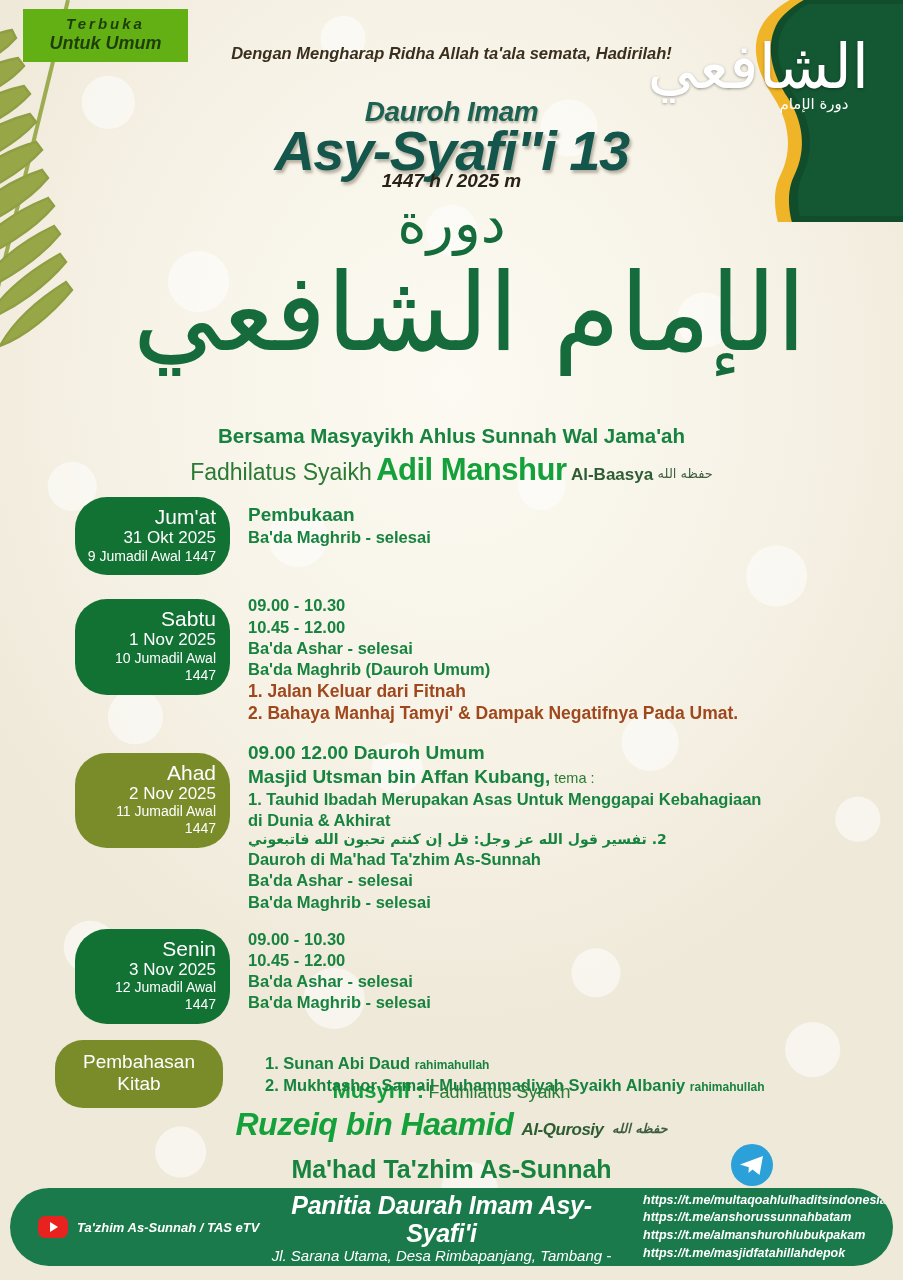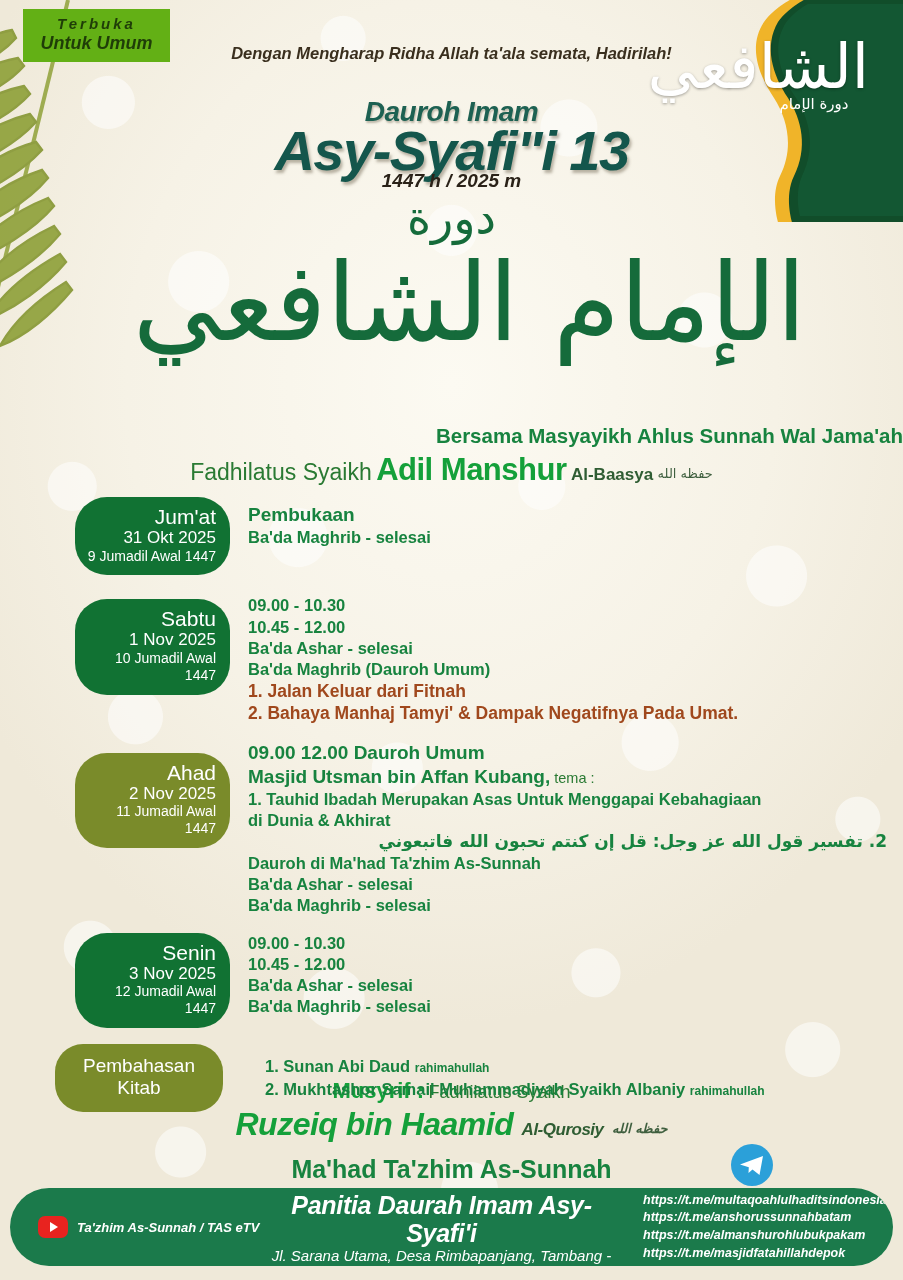--- a/index.html
+++ b/index.html
@@ -95,21 +95,21 @@
     margin-top: -4px;
     letter-spacing: 0.5px;
   }
 
   
   .open-badge {
     position: absolute;
     left: 23px;
     top: 9px;
     width: 133px;
-    padding: 7px 7px 9px;
+    padding: 7px 16px 9px;
     background: #63b015;
     color: #1f3d08;
     text-align: center;
     z-index: 6;
   }
   .open-badge .l1 {
     font-size: 15px;
     font-weight: bold;
     font-style: italic;
     letter-spacing: 3px;
@@ -176,29 +176,29 @@
   .calli {
     position: absolute;
     left: 0; right: 0;
     top: 195px;
     text-align: center;
     color: #156b3b;
     direction: rtl;
     font-family: "DejaVu Sans", sans-serif;
     z-index: 3;
   }
-  .calli .c1 { font-size: 46px; line-height: 1.0; }
+  .calli .c1 { font-size: 56px; line-height: 1.0; }
   .calli .c2 { font-size: 108px; line-height: 1.15; letter-spacing: -2px; padding-left: 36px; }
 
   
   .bersama {
     position: absolute;
     left: 0; right: 0;
     top: 424px;
-    text-align: right;
+    text-align: center;
     font-size: 20.5px;
     font-weight: bold;
     color: #17833f;
     z-index: 4;
   }
   .speaker-line {
     position: absolute;
     left: 0; right: 0;
     top: 452px;
     text-align: center;
@@ -267,22 +267,22 @@
     line-height: 1.28;
     color: #17833f;
     white-space: nowrap;
   }
   .sched-body .ln.lg   { font-size: 19px; }
   .sched-body .ln.rust { color: #a0481d; font-size: 17.5px; }
   .sched-body .ln .reg { font-weight: normal; font-size: 14.5px; color: #2a7a33; }
   .sched-body .ln.arabic {
     font-family: "DejaVu Sans", sans-serif;
     direction: rtl;
-    text-align: right;
-    font-size: 17px;
+    text-align: left;
+    font-size: 14px;
     color: #17833f;
     white-space: normal;
   }
 
   
   .kitab-row {
     position: relative;
     display: flex;
     align-items: center;
     margin-top: 16px;

